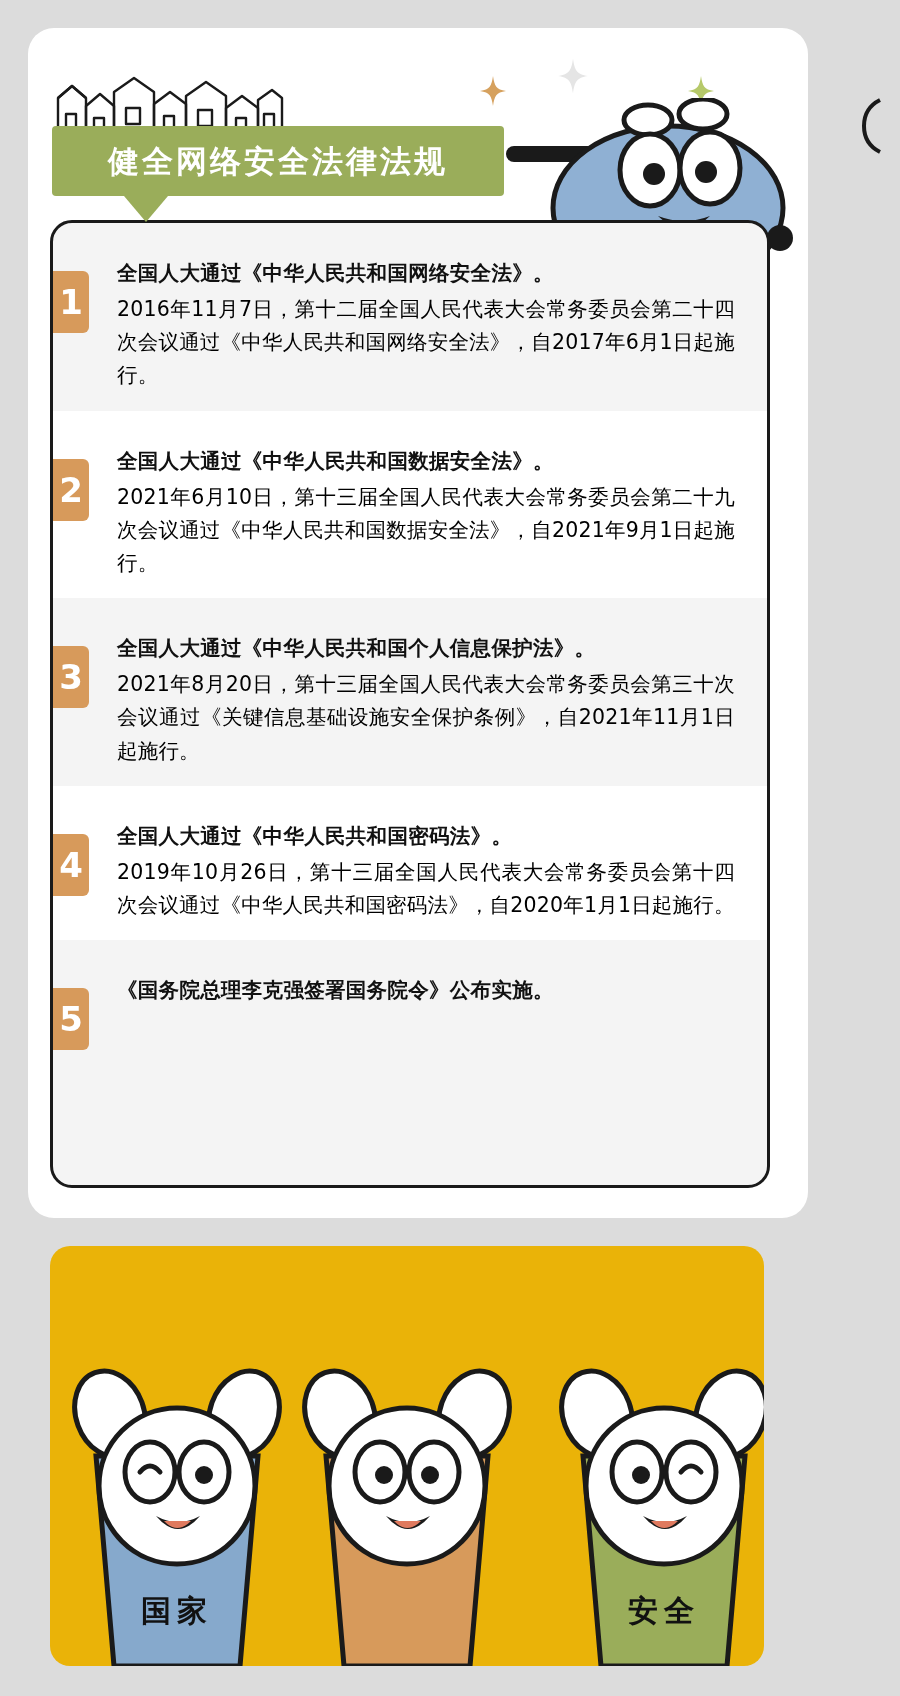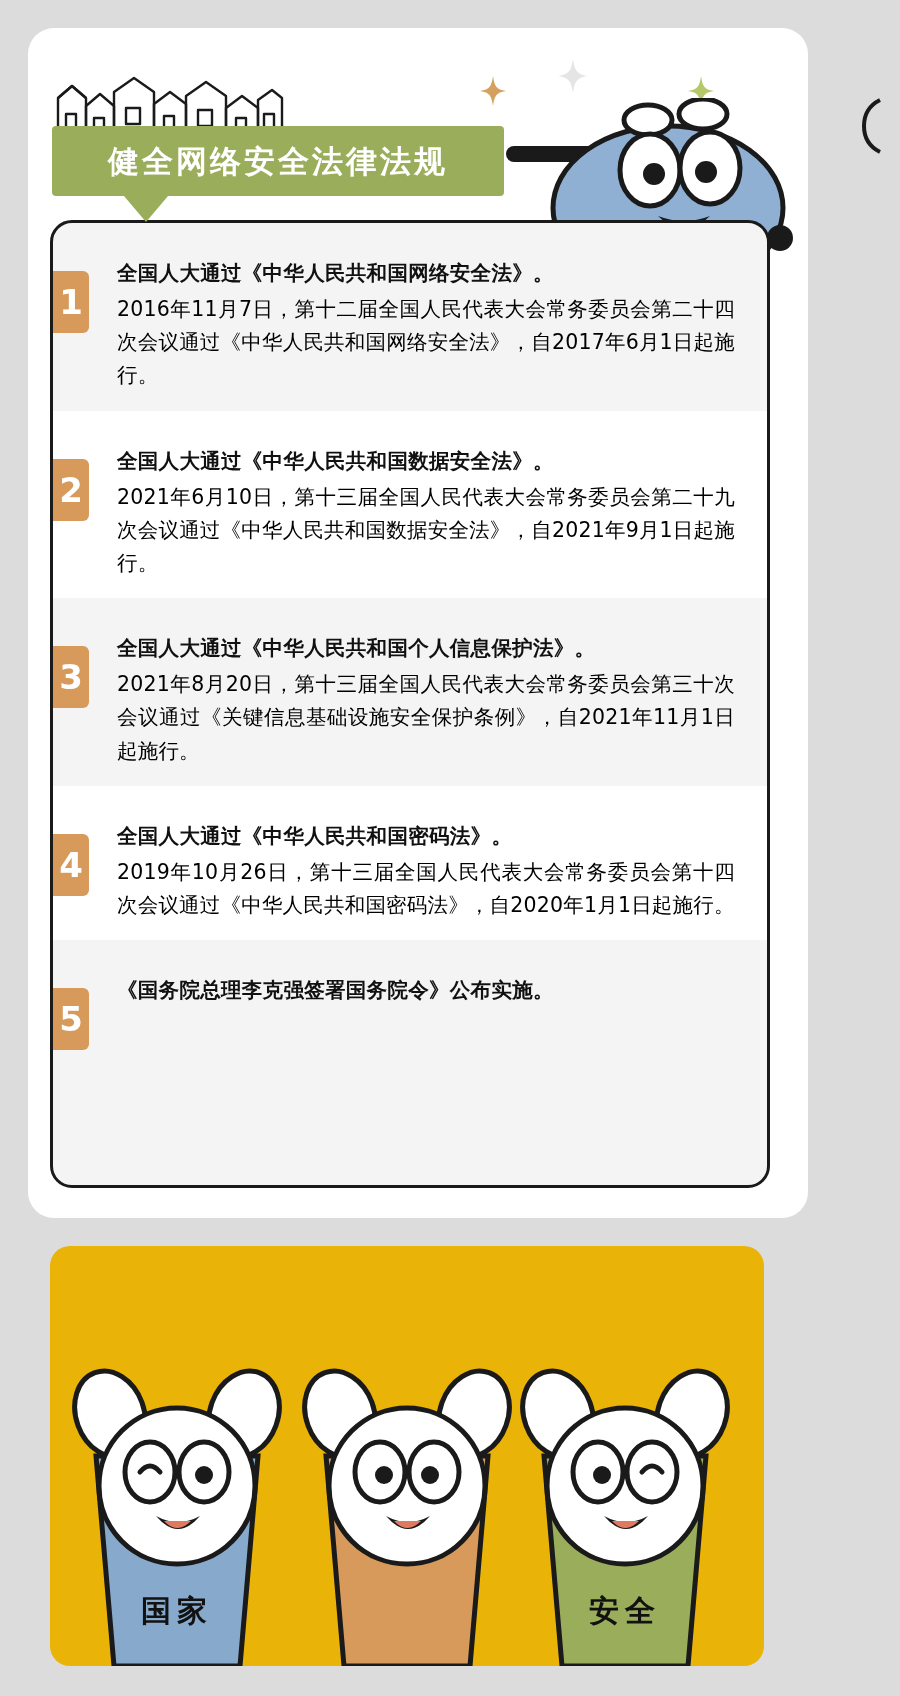--- a/index.html
+++ b/index.html
@@ -319,21 +319,21 @@
         <circle cx="107" cy="150" r="78" fill="#ffffff" stroke="#1a1a1a" stroke-width="5"></circle>
         <ellipse cx="80" cy="136" rx="25" ry="30" fill="#ffffff" stroke="#1a1a1a" stroke-width="5"></ellipse>
         <ellipse cx="134" cy="136" rx="25" ry="30" fill="#ffffff" stroke="#1a1a1a" stroke-width="5"></ellipse>
         <circle cx="84" cy="139" r="9" fill="#1a1a1a"></circle>
         <circle cx="130" cy="139" r="9" fill="#1a1a1a"></circle>
         <path d="M86 180 q22 26 44 0 q-22 12 -44 0 Z" fill="#1a1a1a"></path>
         <path d="M94 185 q13 14 27 0" fill="#e07a5f"></path>
       </svg>
     </div>
 
-    <div class="mascot-slot" style="left:468px;">
+    <div class="mascot-slot" style="left:507px;">
       <svg viewBox="0 0 214 330" width="214" height="330">
         <path d="M26 120 L188 120 L170 330 L44 330 Z" fill="#9aad5a" stroke="#1a1a1a" stroke-width="5"></path>
         <ellipse cx="40" cy="78" rx="34" ry="44" fill="#ffffff" stroke="#1a1a1a" stroke-width="5" transform="rotate(-20 40 78)"></ellipse>
         <ellipse cx="174" cy="78" rx="34" ry="44" fill="#ffffff" stroke="#1a1a1a" stroke-width="5" transform="rotate(20 174 78)"></ellipse>
         <circle cx="107" cy="150" r="78" fill="#ffffff" stroke="#1a1a1a" stroke-width="5"></circle>
         <ellipse cx="80" cy="136" rx="25" ry="30" fill="#ffffff" stroke="#1a1a1a" stroke-width="5"></ellipse>
         <ellipse cx="134" cy="136" rx="25" ry="30" fill="#ffffff" stroke="#1a1a1a" stroke-width="5"></ellipse>
         <circle cx="84" cy="139" r="9" fill="#1a1a1a"></circle>
         <path d="M124 136 q10 -12 20 0" stroke="#1a1a1a" stroke-width="5" fill="none" stroke-linecap="round"></path>
         <path d="M86 180 q22 26 44 0 q-22 12 -44 0 Z" fill="#1a1a1a"></path>

